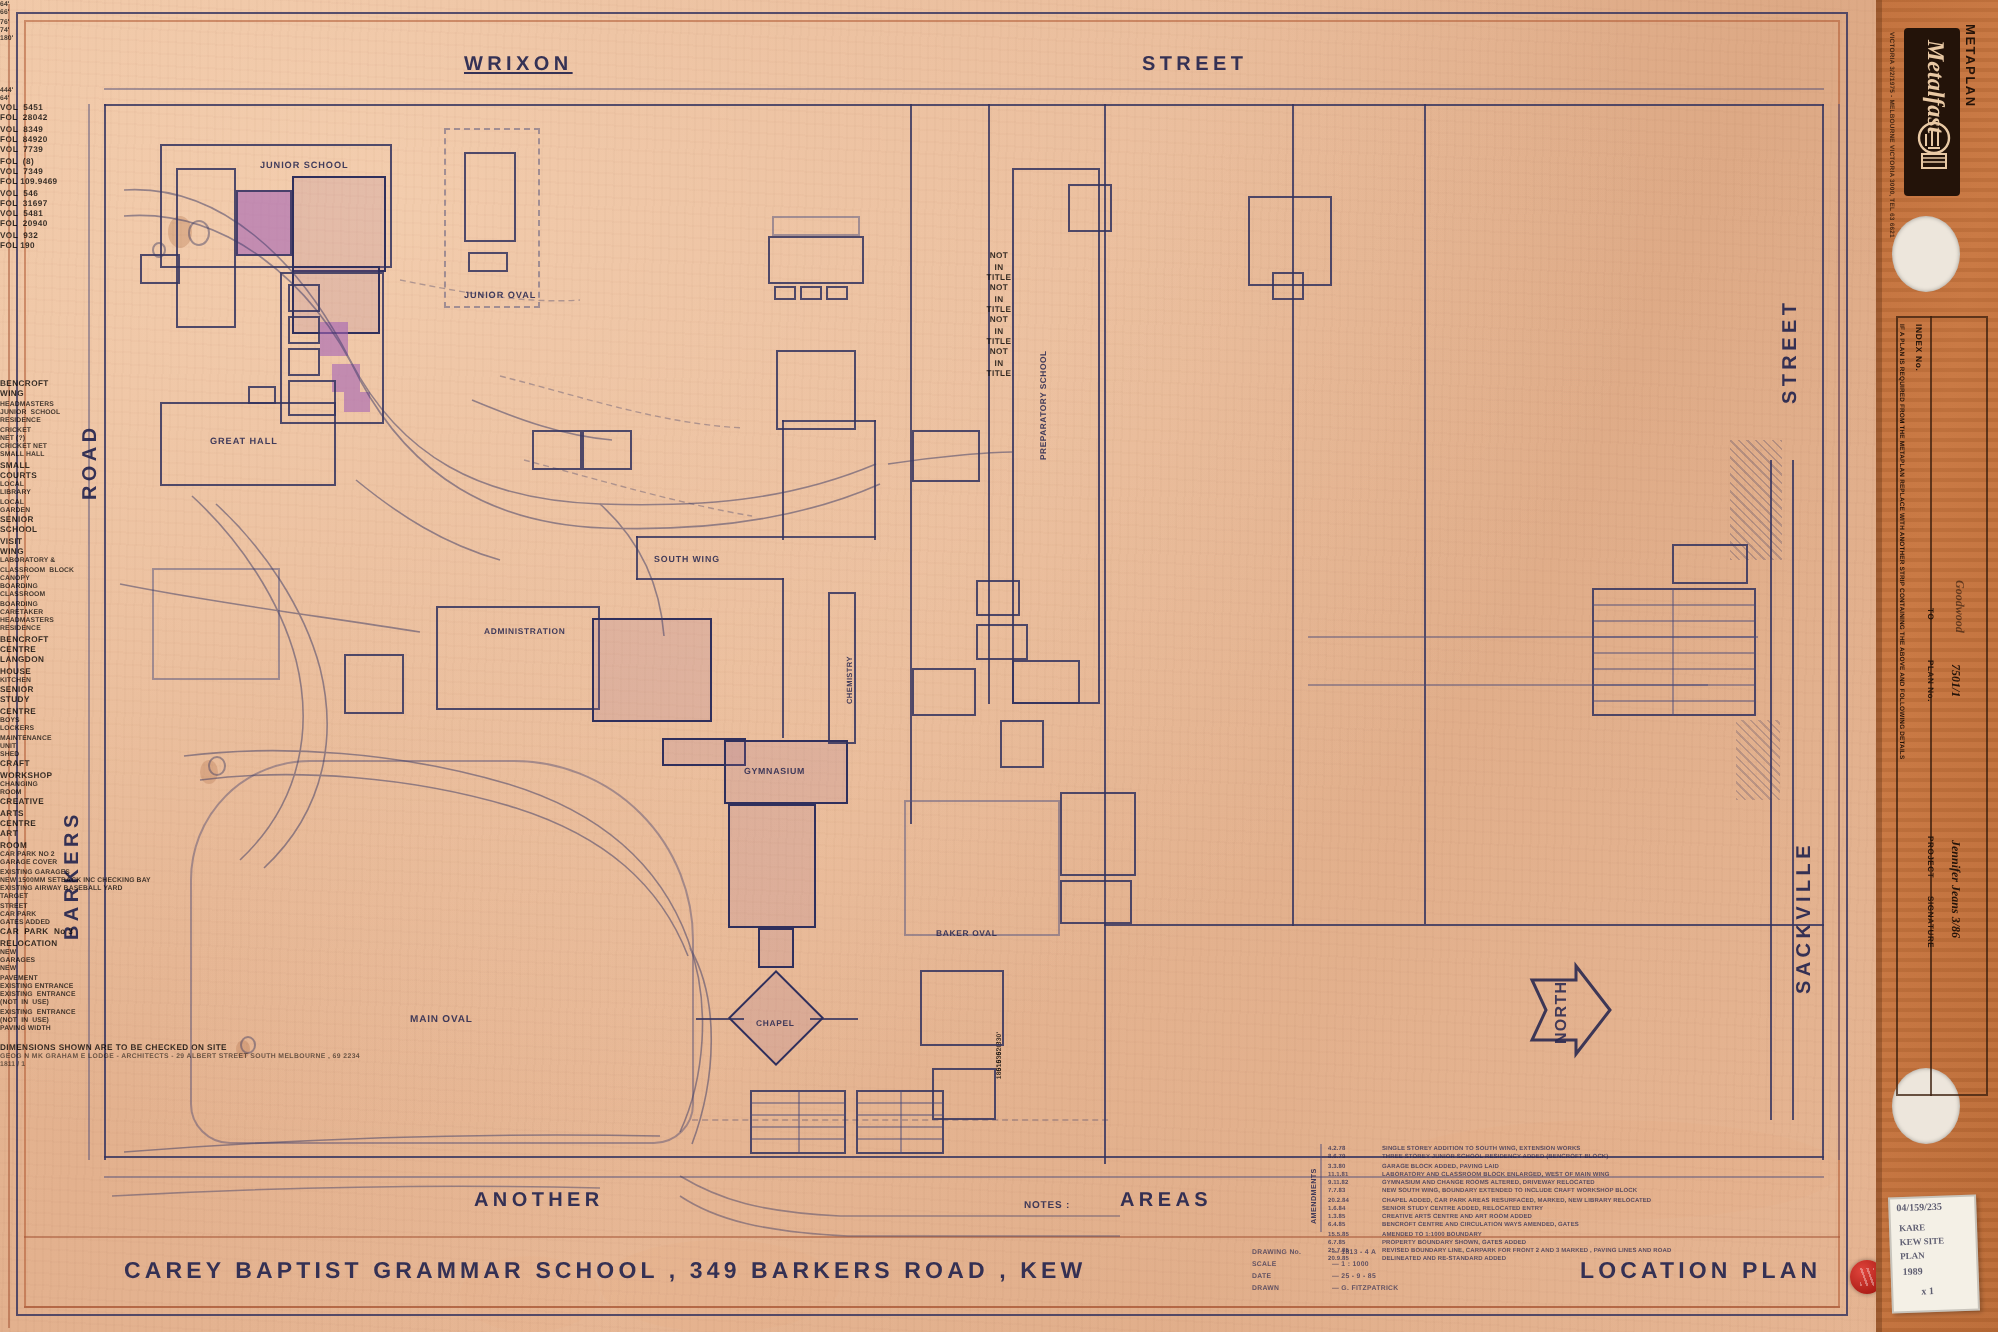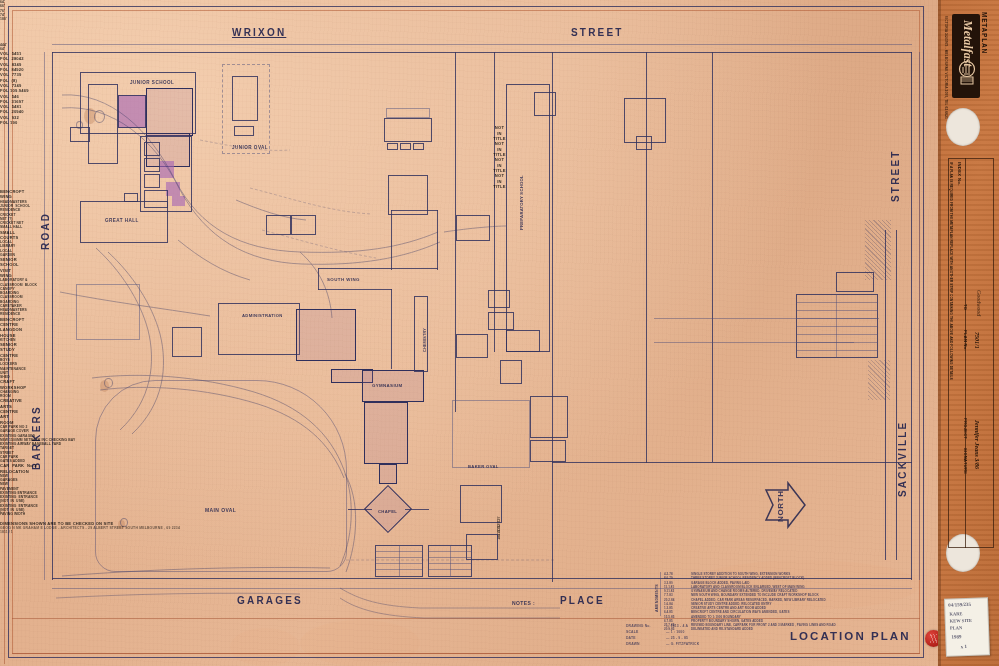--- a/index.html
+++ b/index.html
@@ -126,22 +126,22 @@
   <div class="lnf" style="left:52px;top:588px;width:860px;height:.8px;"></div>
   <div class="lnf" style="left:44px;top:52px;width:.8px;height:528px;"></div>
   <div class="lnf" style="left:919px;top:52px;width:.8px;height:528px;"></div>
 
   <div class="lbl big" style="left:232px;top:27px;text-decoration:underline;">WRIXON</div>
   <div class="lbl big" style="left:571px;top:27px;">STREET</div>
   <div class="lbl big vrt" style="left:40px;top:250px;">ROAD</div>
   <div class="lbl big vrt" style="left:31px;top:470px;">BARKERS</div>
   <div class="lbl big vrt" style="left:890px;top:202px;">STREET</div>
   <div class="lbl big vrt" style="left:897px;top:497px;">SACKVILLE</div>
-  <div class="lbl big" style="left:237px;top:595px;">GARAGES</div>
-  <div class="lbl big" style="left:560px;top:595px;">PLACE</div>
+  <div class="lbl big" style="left:237px;top:595px;">ANOTHER</div>
+  <div class="lbl big" style="left:560px;top:595px;">AREAS</div>
 
   <div class="ln" style="left:455px;top:52px;width:.9px;height:360px;"></div>
   <div class="ln" style="left:494px;top:52px;width:.9px;height:300px;"></div>
   <div class="ln" style="left:552px;top:52px;width:.9px;height:530px;"></div>
   <div class="ln" style="left:646px;top:52px;width:.9px;height:410px;"></div>
   <div class="ln" style="left:712px;top:52px;width:.9px;height:410px;"></div>
   <div class="ln" style="left:646px;top:462px;width:266px;height:.9px;"></div>
   <div class="ln" style="left:552px;top:462px;width:95px;height:.9px;"></div>
 
   <div class="tiny" style="left:268px;top:58px;">64'</div>
@@ -502,20 +502,21 @@
       <div style="display: flex; font-size: 3.4px; line-height: 1.75; color: rgb(38, 38, 79); opacity: 0.68; font-weight: 700; letter-spacing: 0.05em; white-space: nowrap;">
         <span style="width: 40px; flex: 0 0 40px;">DATE</span>
         <span>— 25 - 9 - 85</span>
       </div>
       <div style="display: flex; font-size: 3.4px; line-height: 1.75; color: rgb(38, 38, 79); opacity: 0.68; font-weight: 700; letter-spacing: 0.05em; white-space: nowrap;">
         <span style="width: 40px; flex: 0 0 40px;">DRAWN</span>
         <span>— G. FITZPATRICK</span>
       </div>
     </div>
 
+  <div class="lbl title" style="left:62px;top:630px;">CAREY  BAPTIST  GRAMMAR  SCHOOL ,      349    BARKERS    ROAD ,     KEW</div>
   <div class="tiny" style="left:63px;top:644px;letter-spacing:.06em;opacity:.55;">GEOG   N   MK   GRAHAM   E  LODGE  -   ARCHITECTS  -   29   ALBERT   STREET   SOUTH   MELBOURNE ,   69 2234</div>
   <div class="lbl title" style="left:790px;top:630px;">LOCATION    PLAN</div>
   <div class="tiny" style="left:878px;top:646px;opacity:.55;">1811 / 1</div>
 
   <div class="seal" style="left:925px;top:630px;"></div>
 
   <div class="strip"></div>
   <div class="stripEdge"></div>
 
   <div class="logoBox" style="left:952px;top:14px;width:28px;height:84px;"></div>

